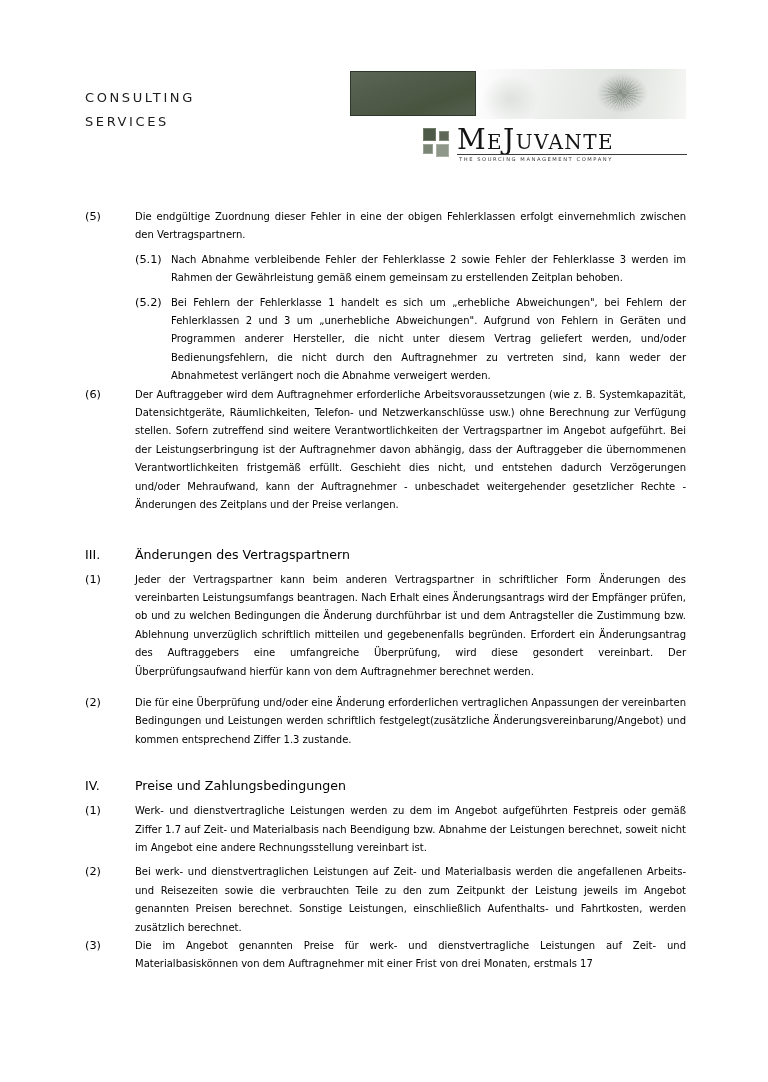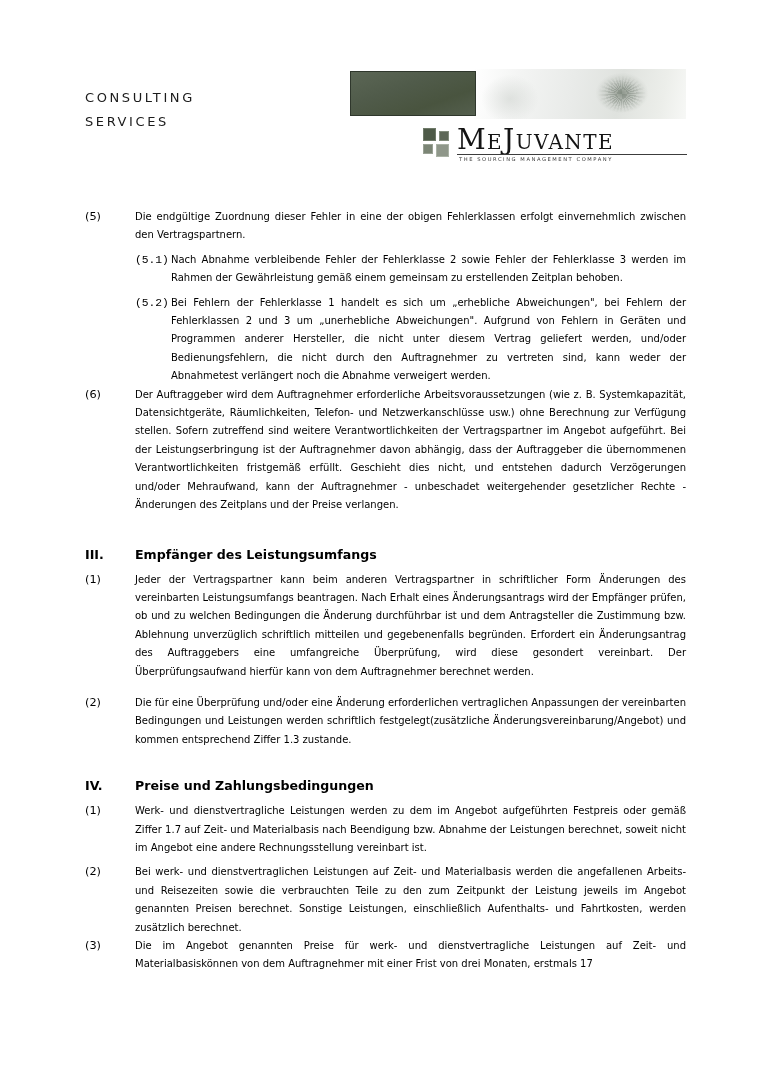--- a/index.html
+++ b/index.html
@@ -181,28 +181,28 @@
     margin-left: 85px;
     width: 601px;
   }
   .level1 > .clause-num { width: 50px; }
 
   
   .level2 {
     margin-left: 135px;
     width: 551px;
   }
-  .level2 > .clause-num { width: 36px; font-family: Liberation Mono, monospace; }
+  .level2 > .clause-num { width: 36px; }
 
   
   .section-head {
     display: flex;
     margin-left: 85px;
     width: 601px;
-    font-weight: bold;
+    font-weight: normal;
     font-size: 12.6px;
     line-height: 20px;
   }
   .section-head .sec-num { width: 50px; flex: 0 0 auto; }
   .section-head .sec-title { flex: 1 1 auto; }
 
   .gap-sm { height: 6px; }
   .gap-md { height: 13px; }
   .gap-lg { height: 27px; }
   .gap-xl { height: 30px; }
@@ -259,21 +259,21 @@
 
   <div class="clause level1">
     <div class="clause-num">(6)</div>
     <div class="clause-text">Der Auftraggeber wird dem Auftragnehmer erforderliche Arbeitsvoraussetzungen (wie z. B. Systemkapazität, Datensichtgeräte, Räumlichkeiten, Telefon- und Netzwerkanschlüsse usw.) ohne Berechnung zur Verfügung stellen. Sofern zutreffend sind weitere Verantwortlichkeiten der Vertragspartner im Angebot aufgeführt. Bei der Leistungserbringung ist der Auftragnehmer davon abhängig, dass der Auftraggeber die übernommenen Verantwortlichkeiten fristgemäß erfüllt. Geschieht dies nicht, und entstehen dadurch Verzögerungen und/oder Mehraufwand, kann der Auftragnehmer - unbeschadet weitergehender gesetzlicher Rechte - Änderungen des Zeitplans und der Preise verlangen.</div>
   </div>
 
   <div class="gap-xl"></div>
 
   <div class="section-head">
     <div class="sec-num">III.</div>
-    <div class="sec-title">Empfänger des Leistungsumfangs</div>
+    <div class="sec-title">Änderungen des Vertragspartnern</div>
   </div>
 
   <div class="gap-sm"></div>
 
   <div class="clause level1">
     <div class="clause-num">(1)</div>
     <div class="clause-text">Jeder der Vertragspartner kann beim anderen Vertragspartner in schriftlicher Form Änderungen des vereinbarten Leistungsumfangs beantragen. Nach Erhalt eines Änderungsantrags wird der Empfänger prüfen, ob und zu welchen Bedingungen die Änderung durchführbar ist und dem Antragsteller die Zustimmung bzw. Ablehnung unverzüglich schriftlich mitteilen und gegebenenfalls begründen. Erfordert ein Änderungsantrag des Auftraggebers eine umfangreiche Überprüfung, wird diese gesondert vereinbart. Der Überprüfungsaufwand hierfür kann von dem Auftragnehmer berechnet werden.</div>
   </div>
 
   <div class="gap-md"></div>

